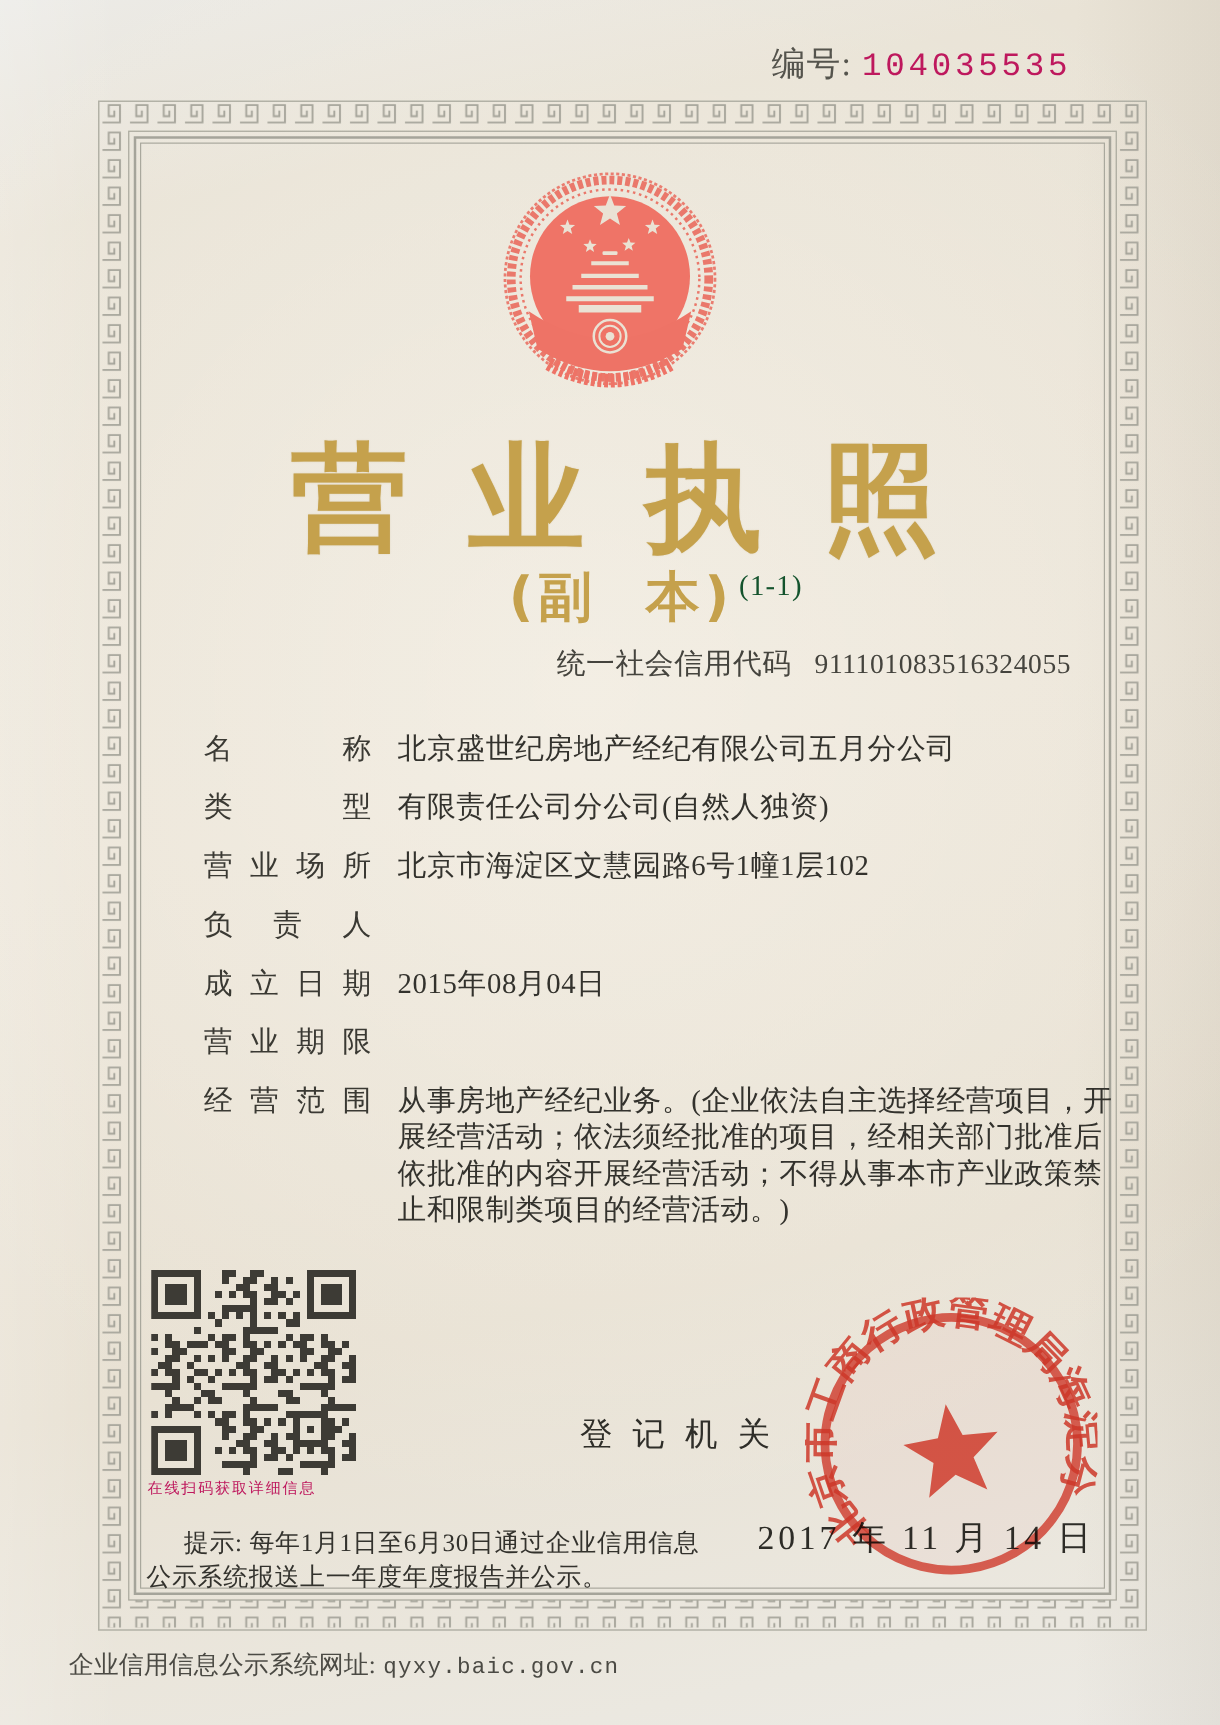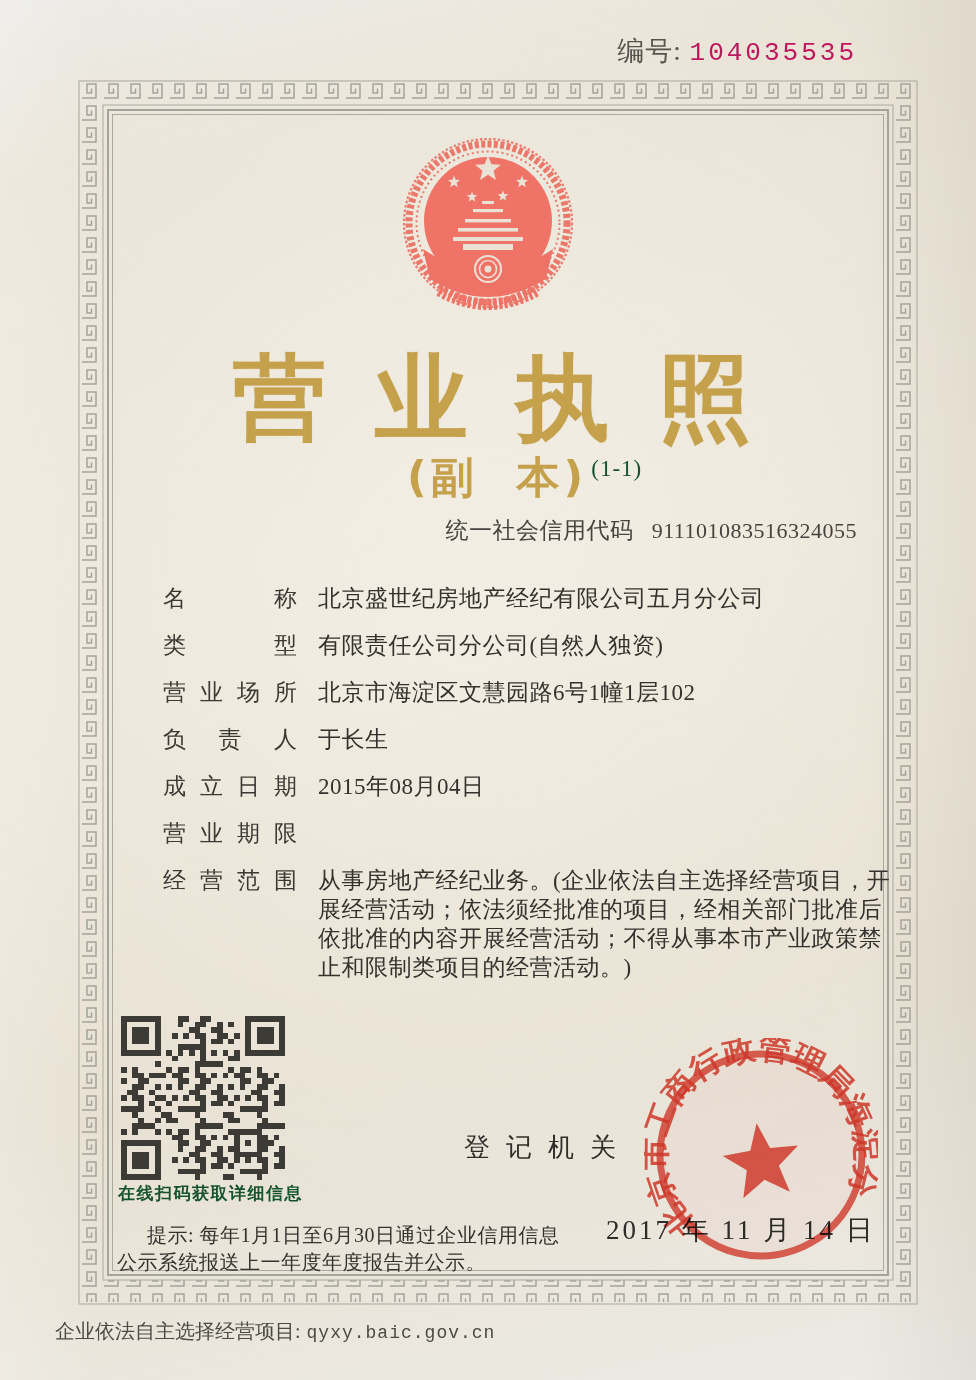--- a/index.html
+++ b/index.html
@@ -36,21 +36,21 @@
   .credit{top:515px;right:119px;font-size:23px;color:#45443e;white-space:nowrap;letter-spacing:0.5px;}
   .credit .num{font-size:22px;letter-spacing:0.5px;margin-left:12px;}
   
   .fields{left:163px;top:584px;width:730px;}
   .frow{display:flex;margin-bottom:18px;font-size:23px;line-height:29px;color:#33322d;}
   .frow .lbl{width:134px;flex:0 0 134px;margin-right:21px;color:#3a3933;}
   .frow .val{width:575px;flex:0 0 575px;letter-spacing:0.5px;}
   
   #qr-box{left:121px;top:1016px;width:164px;height:164px;}
   #qr-box svg{width:100%;height:100%;opacity:0.9;}
-  .qr-caption{left:118px;top:1182px;font-size:17px;letter-spacing:1.5px;color:#14532d;font-weight:bold;}
+  .qr-caption{left:118px;top:1182px;font-size:12px;letter-spacing:1.5px;color:#be185d;}
   
   .reg-label{left:464px;top:1130px;width:152px;font-size:26px;color:#2f2e29;}
   .reg-date{left:606px;top:1212px;font-size:27px;letter-spacing:3px;color:#2d2c27;white-space:nowrap;}
   #seal{left:644px;top:1038px;width:234px;height:234px;mix-blend-mode:multiply;}
   
   .notice{left:117px;top:1222px;width:460px;font-size:20px;line-height:27px;
     text-indent:30px;color:#33322d;letter-spacing:0.5px;}
   
   .footer{left:55px;top:1318px;width:885px;display:flex;justify-content:space-between;
     font-size:20px;color:#4b4a44;}
@@ -146,21 +146,20 @@
         <span>所</span>
       </span>
     <span class="val">北京市海淀区文慧园路6号1幢1层102</span>
   </div>
   <div class="frow">
     <span class="lbl spread">
         <span>负</span>
         <span>责</span>
         <span>人</span>
       </span>
-    <span class="val">于长生</span>
   </div>
   <div class="frow">
     <span class="lbl spread">
         <span>成</span>
         <span>立</span>
         <span>日</span>
         <span>期</span>
       </span>
     <span class="val">2015年08月04日</span>
   </div>
@@ -566,15 +565,15 @@
     <text font-size="30" fill="rgba(224,62,48,0.85)" font-family="'DejaVu Sans','Liberation Sans',sans-serif" font-weight="bold">
       <textPath href="#sealArc" startOffset="0" textLength="452" lengthAdjust="spacingAndGlyphs">北京市工商行政管理局海淀分局</textPath>
     </text>
   </g>
 </svg>
 
 <div class="abs notice">提示: 每年1月1日至6月30日通过企业信用信息公示系统报送上一年度年度报告并公示。</div>
 
 <div class="abs footer">
   <span>
-    <span>企业依法自主选择经营项目:</span><span class="url">qyxy.baic.gov.cn</span>
+    <span>企业信用信息公示系统网址:</span><span class="url">qyxy.baic.gov.cn</span>
   </span>
 </div>
 
 </body></html>

